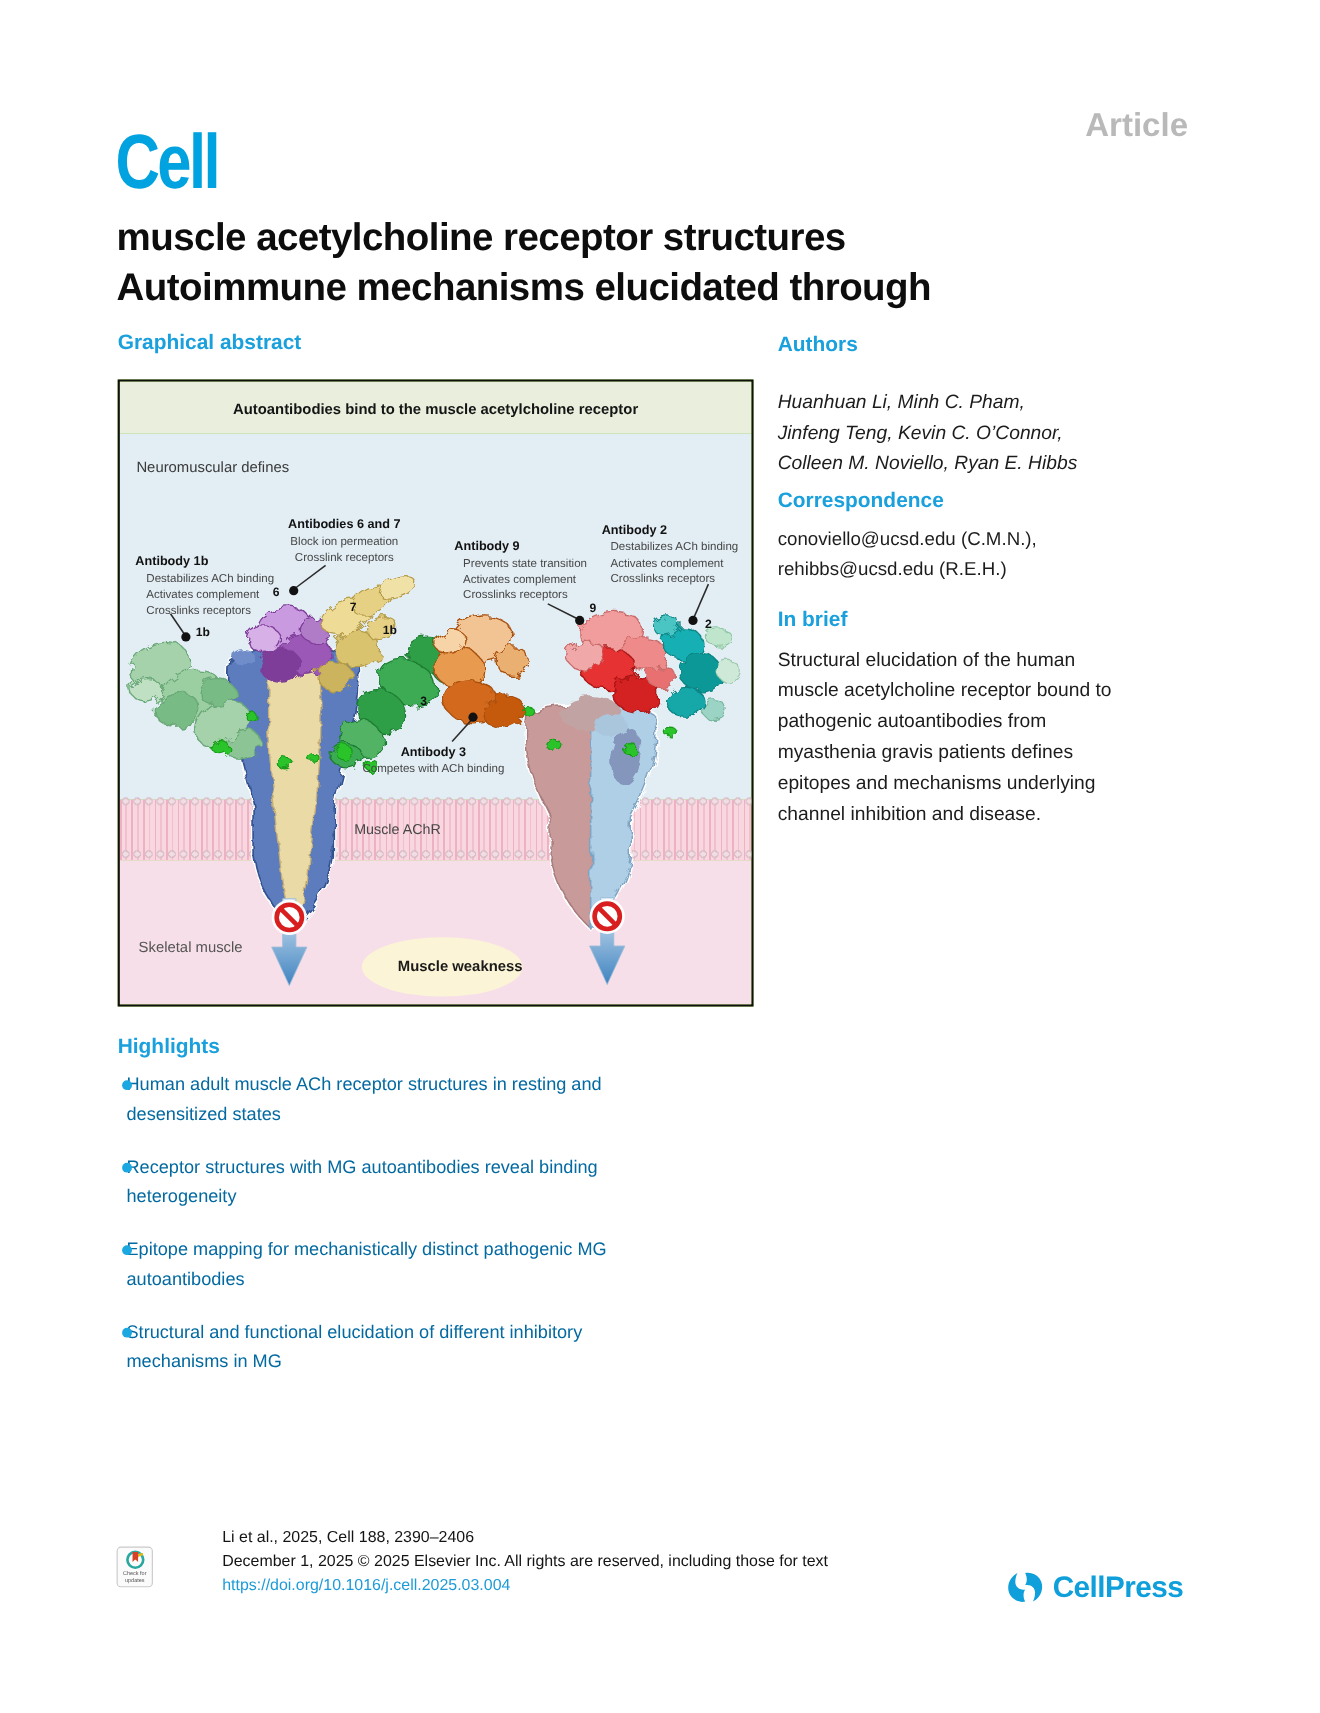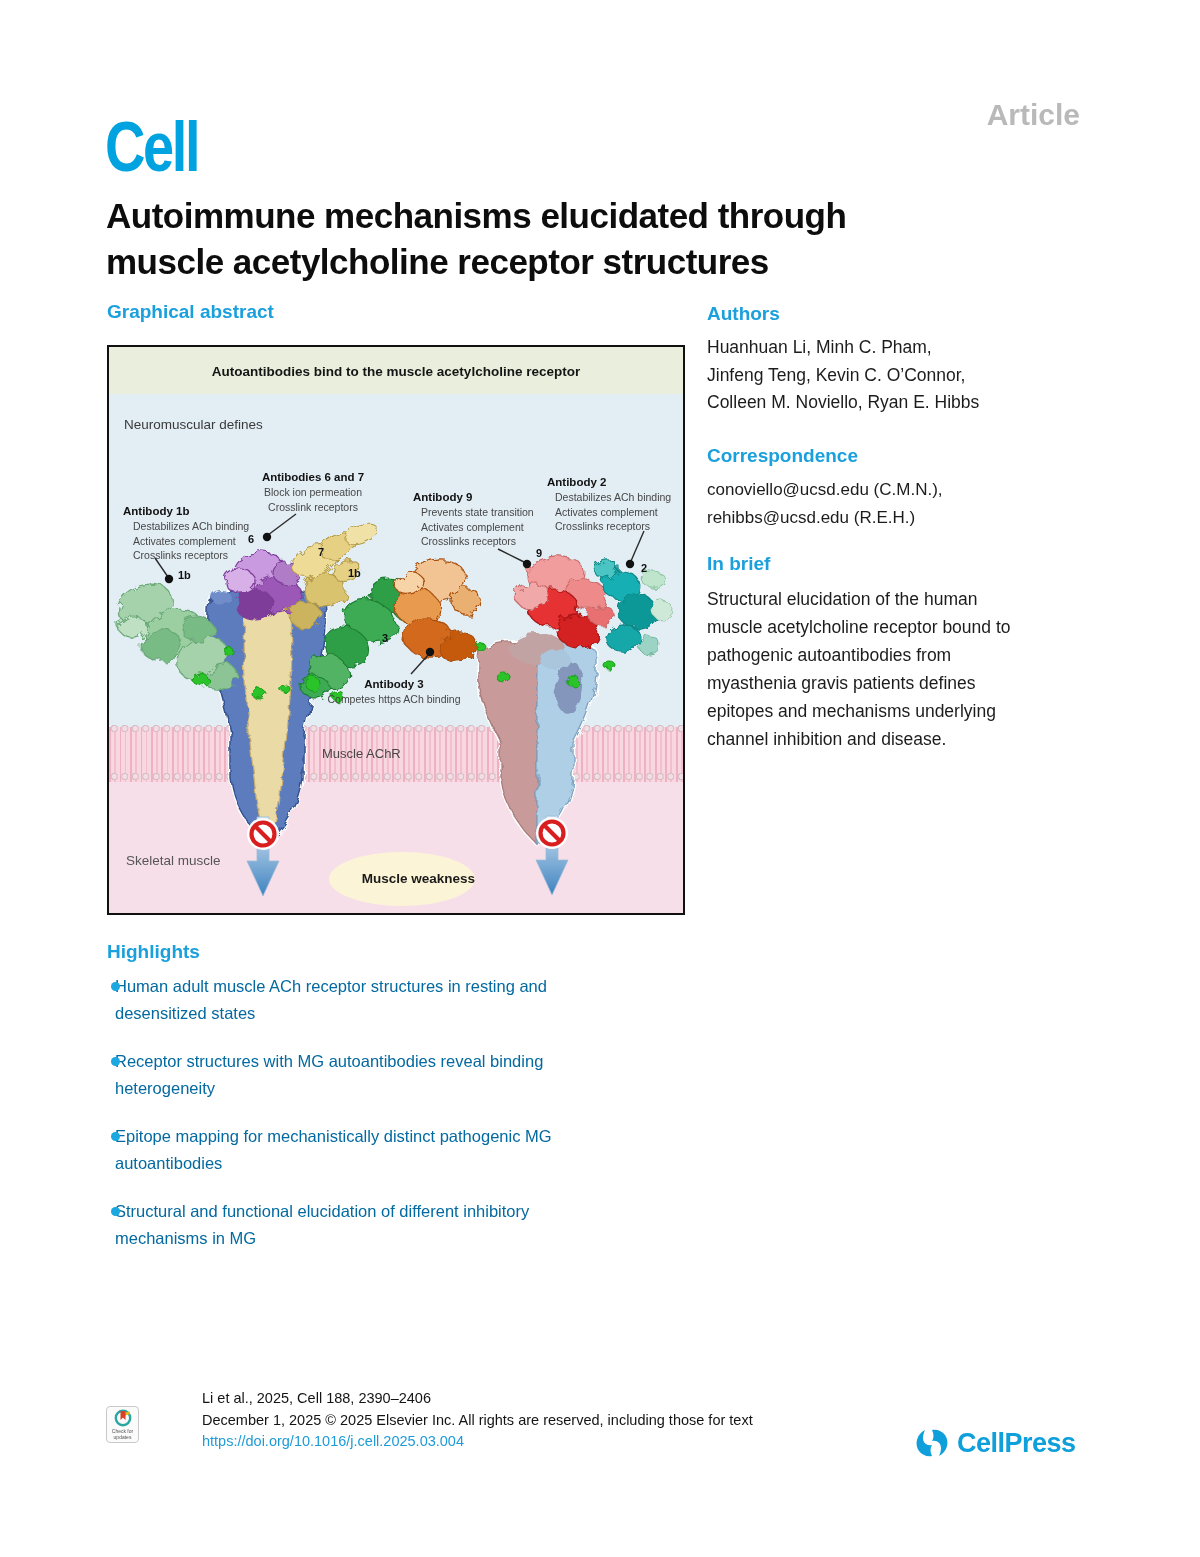--- a/index.html
+++ b/index.html
@@ -67,22 +67,22 @@
 </style>
 </head>
 <body>
 
 <div class="page">
 
   <div class="abs cell-logo">Cell</div>
   <div class="abs article-label">Article</div>
 
   <div class="abs paper-title">
+    <div>muscle acetylcholine receptor structures</div>
     <div>Autoimmune mechanisms elucidated through</div>
-    <div>muscle acetylcholine receptor structures</div>
   </div>
 
   <div class="abs blue-heading" style="left:107px; top:301px;">Graphical abstract</div>
 
   <div class="abs figure">
     <div class="abs fig-banner">Autoantibodies bind to the muscle acetylcholine receptor</div>
     <div class="abs fig-blue"></div>
     <div class="abs fig-membrane"></div>
     <div class="abs lipid-row row-top"></div>
     <div class="abs lipid-row row-bottom"></div>
@@ -256,38 +256,38 @@
       <div class="ab-name">Antibody 2</div>
       <div style="margin-left:8px;">
         <span class="ab-sub">Destabilizes ACh binding</span>
         <span class="ab-sub">Activates complement</span>
         <span class="ab-sub">Crosslinks receptors</span>
       </div>
     </div>
 
     <div class="abs ab-block" style="left:218px; top:329px; width:134px; text-align:center;">
       <div class="ab-name">Antibody 3</div>
-      <span class="ab-sub">Competes https ACh binding</span>
+      <span class="ab-sub">Competes with ACh binding</span>
     </div>
 
     <div class="tag" style="left:69px; top:222px;">1b</div>
     <div class="tag" style="left:139px; top:186px;">6</div>
     <div class="tag" style="left:209px; top:199px;">7</div>
     <div class="tag" style="left:239px; top:220px;">1b</div>
     <div class="tag" style="left:427px; top:200px;">9</div>
     <div class="tag" style="left:532px; top:215px;">2</div>
     <div class="tag" style="left:273px; top:285px;">3</div>
 
     <div class="abs achr-label">Muscle AChR</div>
     <div class="abs muscle-label">Skeletal muscle</div>
     <div class="abs weak-oval">Muscle weakness</div>
   </div>
 
   <div class="abs blue-heading" style="left:707px; top:303px;">Authors</div>
-  <div class="abs rcol-text" style="left:707px; top:334px;">
+  <div class="abs rcol-text" style="left:707px; top:352px;font-style:italic;">
     <div>Huanhuan Li, Minh C. Pham,</div>
     <div>Jinfeng Teng, Kevin C. O’Connor,</div>
     <div>Colleen M. Noviello, Ryan E. Hibbs</div>
   </div>
 
   <div class="abs blue-heading" style="left:707px; top:445px;">Correspondence</div>
   <div class="abs rcol-text" style="left:707px; top:476px; font-size:17px;">
     <div>conoviello@ucsd.edu (C.M.N.),</div>
     <div>rehibbs@ucsd.edu (R.E.H.)</div>
   </div>

